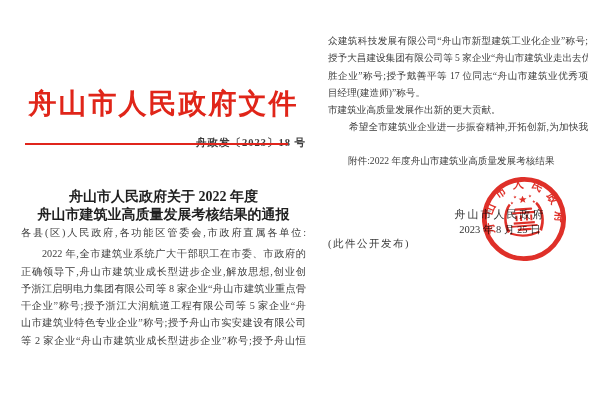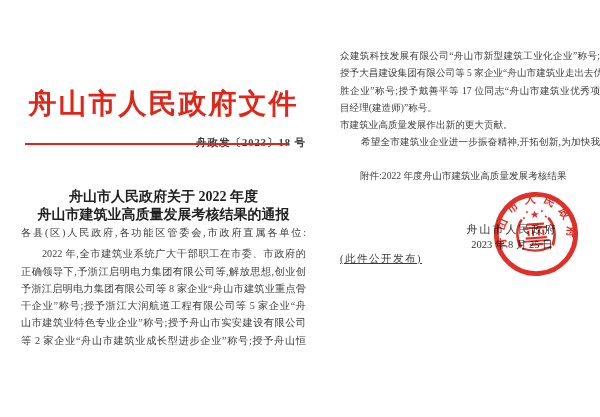--- a/index.html
+++ b/index.html
@@ -25,33 +25,33 @@
   .body-block{position:absolute;left:0;width:100%;}
   .body-l{top:224px;}
   .line{
     font-size:10.2px;line-height:17.3px;white-space:nowrap;overflow:hidden;
     text-align:justify;text-align-last:justify;text-justify:inter-character;color:#3d3d3d;
   }
   .line.end{text-align-last:left;}
   .line.ind{text-indent:21px;}
   .line.salutation{margin-bottom:4px;}
   
-  .col-right{position:absolute;left:328px;top:16px;width:260px;height:336px;margin-left:12px;}
+  .col-right{position:absolute;left:328px;top:1px;width:260px;height:336px;}
   .body-r{top:31px;}
   .body-r .line{font-size:9.6px;}
   .attachment{
     position:absolute;top:151px;left:20px;font-size:9.6px;line-height:17.3px;
     white-space:nowrap;color:#3d3d3d;
   }
   .sig-block{position:absolute;top:206px;left:92px;width:160px;text-align:center;}
   .sig-name{font-size:11px;letter-spacing:2px;line-height:15px;white-space:nowrap;color:#333;}
   .sig-date{font-size:10.5px;line-height:15px;white-space:nowrap;color:#333;}
   .public-note{
     position:absolute;top:236px;left:0;font-size:10.5px;letter-spacing:1.5px;
-    white-space:nowrap;color:#3d3d3d;text-decoration:underline;
+    white-space:nowrap;color:#3d3d3d;
   }
   .seal{
     position:absolute;left:152px;top:174px;width:88px;height:88px;
     mix-blend-mode:multiply;opacity:.93;transform:rotate(-4deg);
   }
   .seal text{font-family:"Liberation Serif","DejaVu Serif",serif;font-weight:bold;}
 </style>
 </head>
 <body>
 
@@ -66,21 +66,21 @@
     <div class="red-rule"></div>
 
     <h2 class="doc-title">
       <div>舟山市人民政府关于 2022 年度</div>
       <div>舟山市建筑业高质量发展考核结果的通报</div>
     </h2>
 
     <div class="body-block body-l">
       <div class="line salutation">各县(区)人民政府,各功能区管委会,市政府直属各单位:</div>
       <div class="line ind">2022 年,全市建筑业系统广大干部职工在市委、市政府的</div>
-      <div class="line">正确领导下,予浙江启明电力集团有限公司等,解放思想,创业创</div>
+      <div class="line">正确领导下,舟山市建筑业成长型进步企业,解放思想,创业创</div>
       <div class="line">予浙江启明电力集团有限公司等 8 家企业“舟山市建筑业重点骨</div>
       <div class="line">干企业”称号;授予浙江大润航道工程有限公司等 5 家企业“舟</div>
       <div class="line">山市建筑业特色专业企业”称号;授予舟山市实安建设有限公司</div>
       <div class="line">等 2 家企业“舟山市建筑业成长型进步企业”称号;授予舟山恒</div>
     </div>
   </section>
 
   <section class="col-right">
 
     <div class="body-block body-r">

